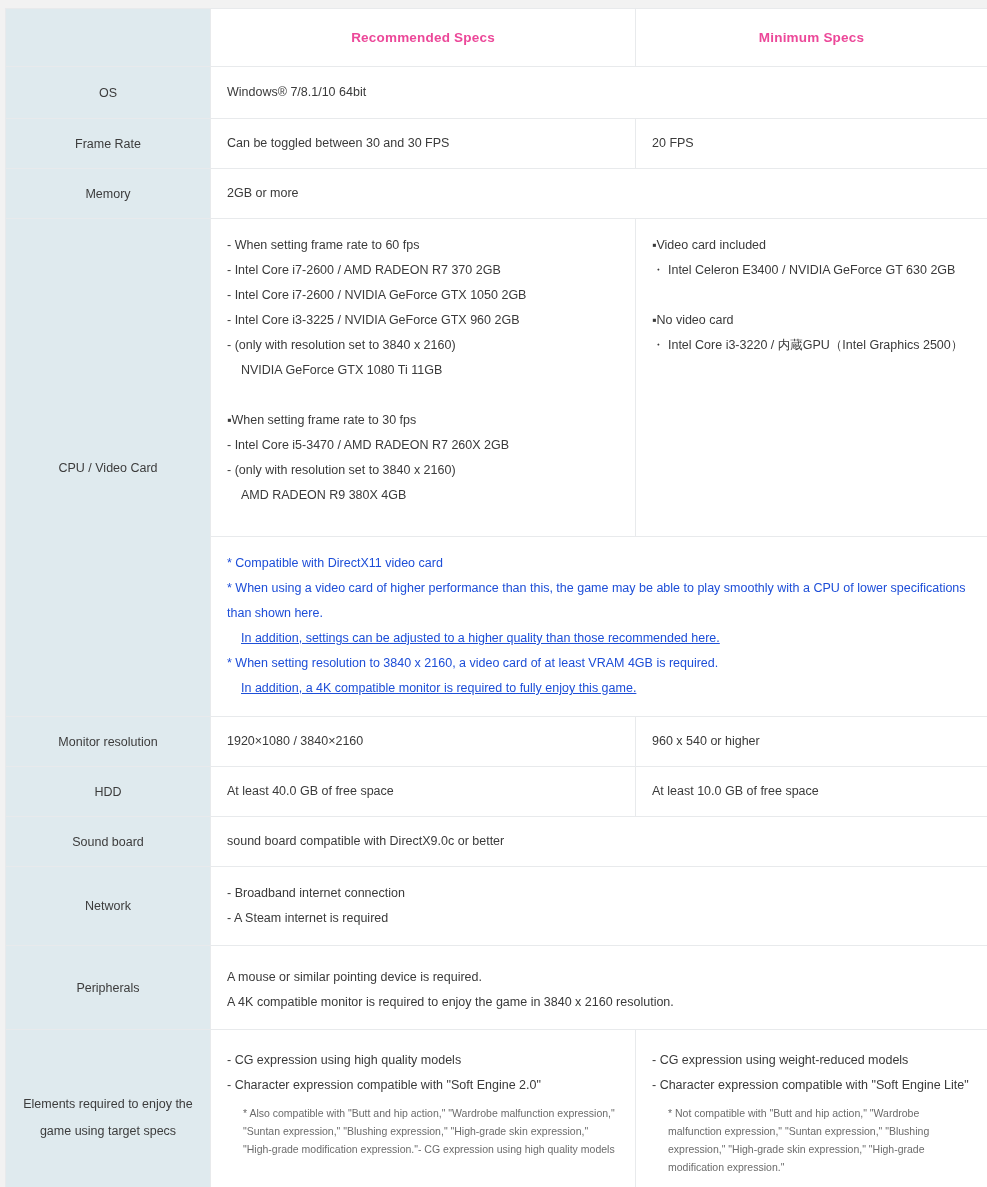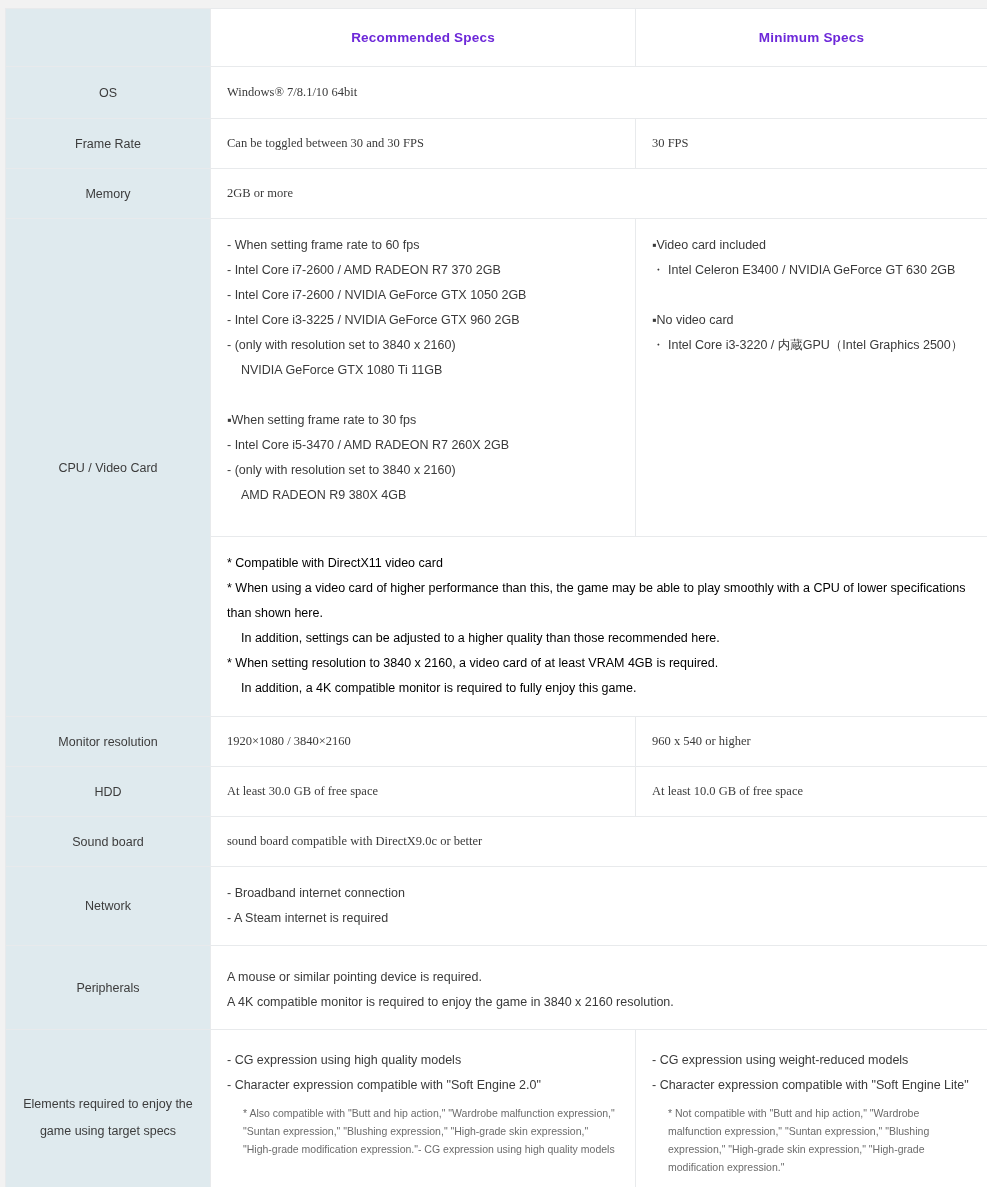--- a/index.html
+++ b/index.html
@@ -41,21 +41,21 @@
     box-sizing: border-box;
   }
 
   
   .hdr-blank {
     background: #dfeaee;
     border-right: 1px solid #e8eaec;
   }
   .hdr {
     background: #ffffff;
-    color: #6d28d9;
+    color: #ec4899;
     font-size: 13.5px;
     font-weight: bold;
     text-align: center;
     height: 58px;
     letter-spacing: 0.2px;
   }
 
   
   .lbl {
     background: #dfeaee;
@@ -68,31 +68,31 @@
 
   
   .cell {
     background: #ffffff;
     color: #3a3a3a;
     font-size: 12.5px;
     line-height: 25px;
     padding: 14px 16px;
     vertical-align: top;
   }
-  .cell.mid { vertical-align: middle; padding-top: 10px; padding-bottom: 10px; font-family: Liberation Serif, serif; }
+  .cell.mid { vertical-align: middle; padding-top: 10px; padding-bottom: 10px; }
   .cell p { margin: 0; }
   .cell p.ind { padding-left: 14px; }
   .cell p.gap { height: 25px; }
   .note {
     font-size: 12.5px;
     line-height: 25px;
-    color: #000000;
+    color: #1d4ed8;
   }
   .note p { margin: 0; }
-  .note p.ind { padding-left: 14px; }
+  .note p.ind { padding-left: 14px; text-decoration: underline; }
   .fine {
     font-size: 10.5px;
     line-height: 18px;
     color: #6b6b6b;
     padding-left: 16px;
     padding-top: 6px;
   }
 </style>
 </head>
 <body>
@@ -114,21 +114,21 @@
     <tbody>
 
       <tr>
         <td class="lbl" style="height:52px">OS</td>
         <td class="cell mid" colspan="2">Windows® 7/8.1/10 64bit</td>
       </tr>
 
       <tr>
         <td class="lbl" style="height:50px">Frame Rate</td>
         <td class="cell mid">Can be toggled between 30 and 30 FPS</td>
-        <td class="cell mid">30 FPS</td>
+        <td class="cell mid">20 FPS</td>
       </tr>
 
       <tr>
         <td class="lbl" style="height:50px">Memory</td>
         <td class="cell mid" colspan="2">2GB or more</td>
       </tr>
 
       <tr>
         <td class="lbl" rowspan="2">CPU / Video Card</td>
         <td class="cell" style="height:318px">
@@ -164,21 +164,21 @@
       </tr>
 
       <tr>
         <td class="lbl" style="height:50px">Monitor resolution</td>
         <td class="cell mid">1920×1080 / 3840×2160</td>
         <td class="cell mid">960 x 540 or higher</td>
       </tr>
 
       <tr>
         <td class="lbl" style="height:50px">HDD</td>
-        <td class="cell mid">At least 30.0 GB of free space</td>
+        <td class="cell mid">At least 40.0 GB of free space</td>
         <td class="cell mid">At least 10.0 GB of free space</td>
       </tr>
 
       <tr>
         <td class="lbl" style="height:50px">Sound board</td>
         <td class="cell mid" colspan="2">sound board compatible with DirectX9.0c or better</td>
       </tr>
 
       <tr>
         <td class="lbl" style="height:76px">Network</td>

